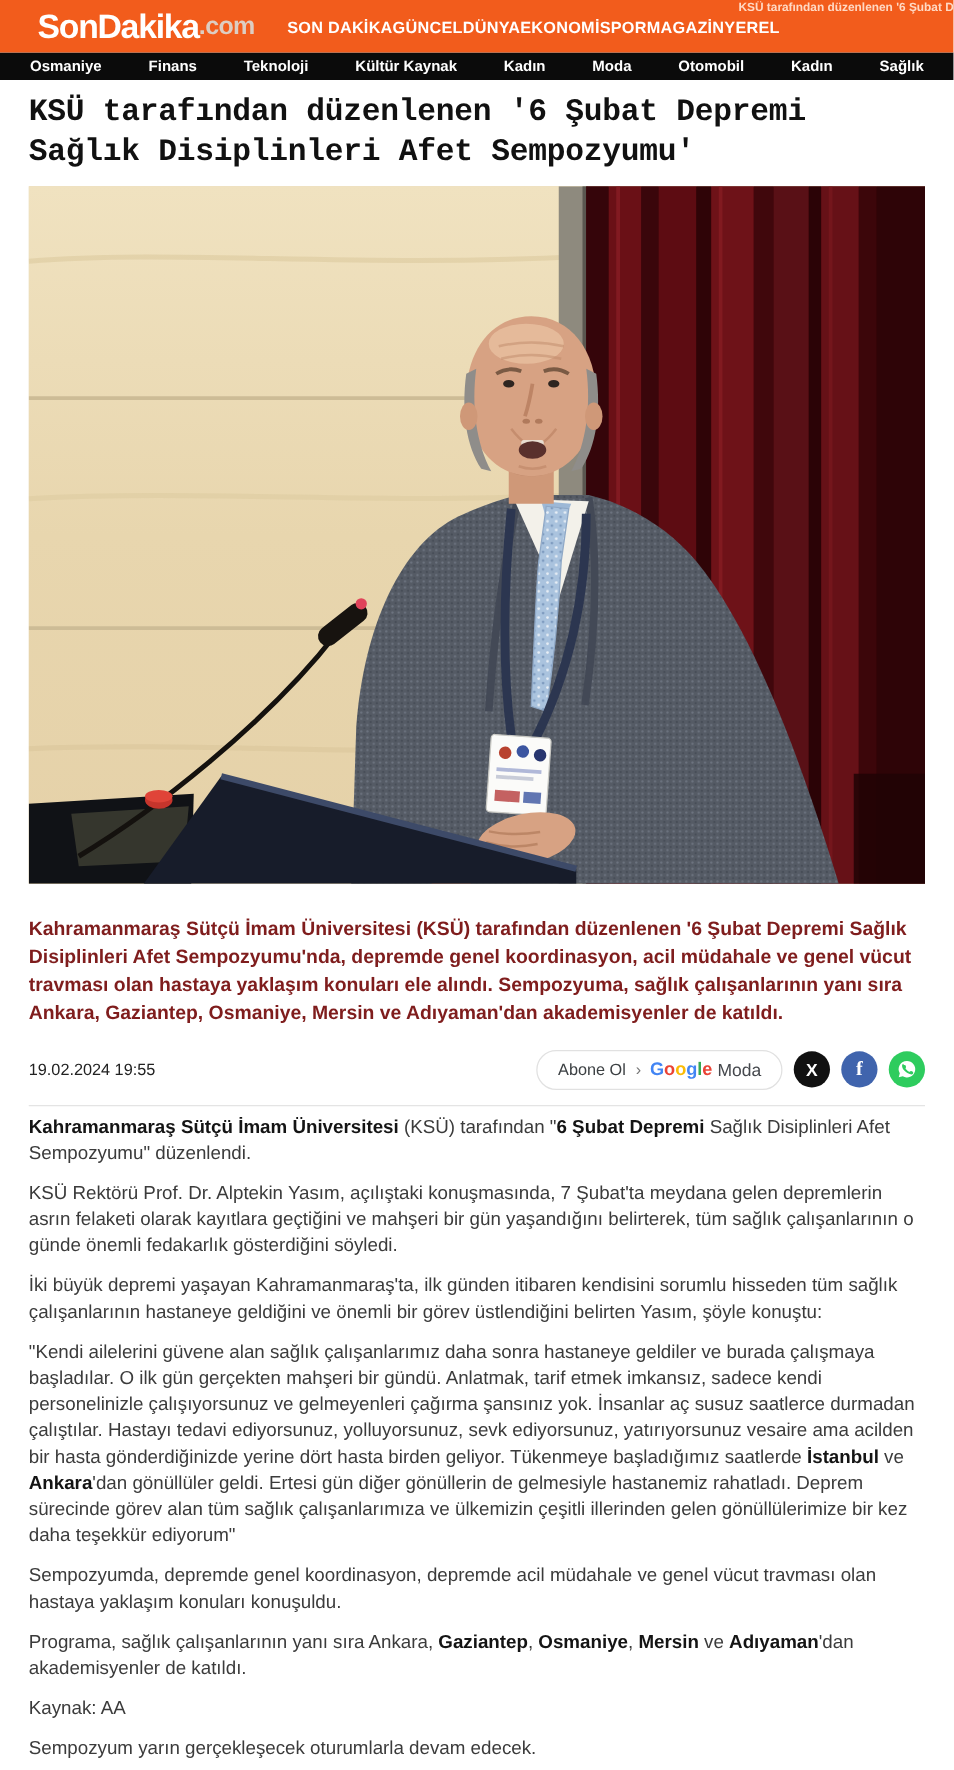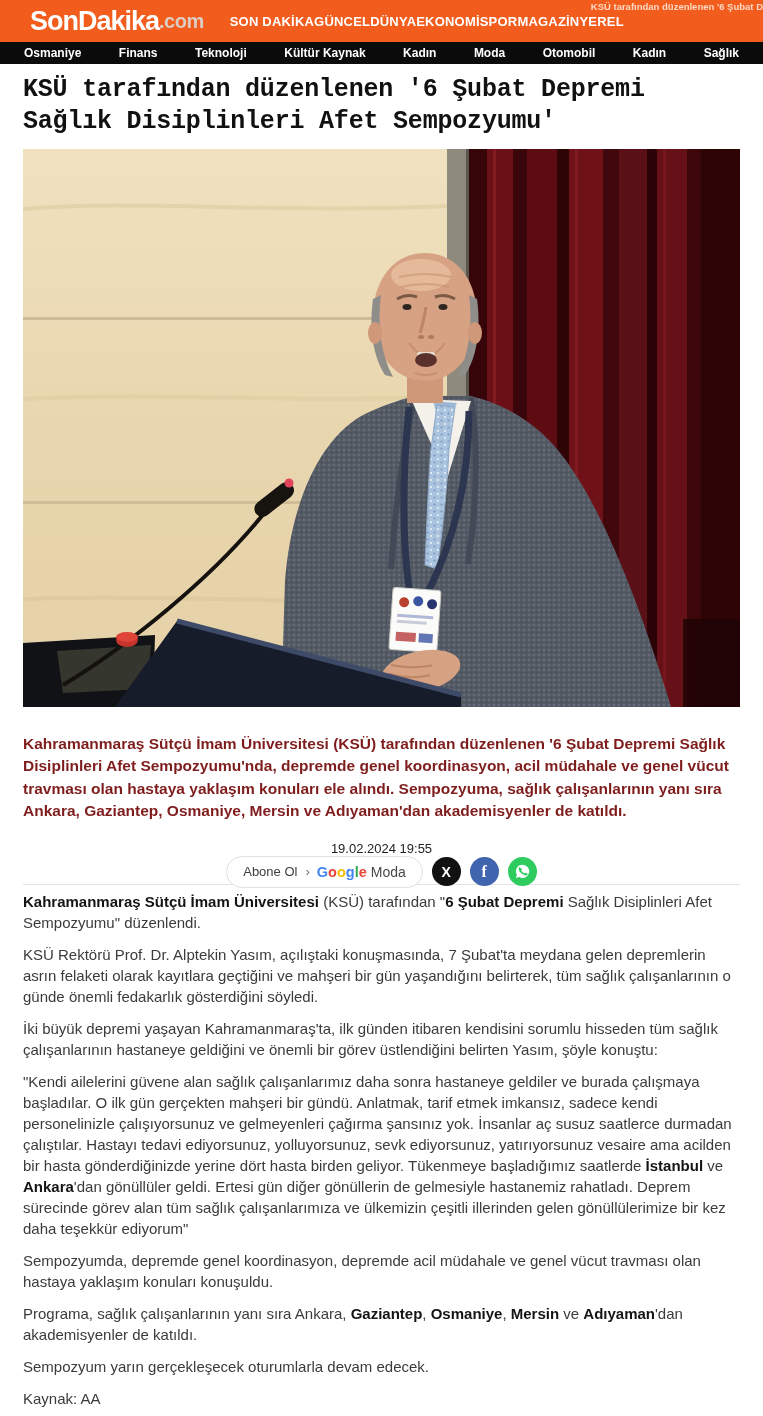--- a/index.html
+++ b/index.html
@@ -22,21 +22,21 @@
   .sub-nav { background:#0b0b0b; height:22px; display:flex; align-items:center; justify-content:space-between; padding:0 24px; }
   .sub-nav a { color:#fff; font-size:12px; font-weight:bold; text-decoration:none; cursor:pointer; }
 
   
   h1 { margin:10px 23px 12px; font-size:25px; line-height:1.26; color:#111; letter-spacing:-0.2px;font-family:Liberation Mono, monospace; }
   .photo { margin:0 23px; width:717px; height:558px; display:block; background:#e8d6ae; }
   .photo svg { display:block; }
 
   .summary { margin:26px 23px 1px; font-size:15.5px; font-weight:bold; line-height:1.45; color:#7f1d1d; }
 
-  .meta-row { margin:18px 23px 0; display:flex; justify-content:space-between; align-items:center; height:30px;flex-direction:column; }
+  .meta-row { margin:18px 23px 0; display:flex; justify-content:space-between; align-items:center; height:30px; }
   .date { font-size:13px; color:#222; }
   .meta-right { display:flex; align-items:center; }
   .gnews { display:inline-flex; align-items:flex-start; background:#fff; border:1px solid #e1e1e1; border-radius:17px;
            padding:7px 16px; font-size:13px; color:#3c4043; cursor:pointer; font-family:"Liberation Sans", sans-serif; }
   .gnews .chev { color:#777; margin:0 7px 0 8px; font-size:13px; }
   .gnews .g-letter { font-size:14.5px; font-weight:bold; letter-spacing:0; }
   .gnews-suffix { margin-left:4px; font-size:14px; color:#45484d; }
   .soc { width:29px; height:29px; border-radius:50%; display:flex; align-items:center; justify-content:center;
          color:#fff; margin-left:9px; cursor:pointer; text-decoration:none; }
   .soc.x  { background:#111111; font-weight:bold; font-size:14px; }
@@ -226,17 +226,17 @@
 
     <hr class="divider">
 
     <div class="body-text" id="article-body">
         <p><b>Kahramanmaraş Sütçü İmam Üniversitesi</b> (KSÜ) tarafından "<b>6 Şubat Depremi</b> Sağlık Disiplinleri Afet Sempozyumu" düzenlendi.</p>
         <p>KSÜ Rektörü Prof. Dr. Alptekin Yasım, açılıştaki konuşmasında, 7 Şubat'ta meydana gelen depremlerin asrın felaketi olarak kayıtlara geçtiğini ve mahşeri bir gün yaşandığını belirterek, tüm sağlık çalışanlarının o günde önemli fedakarlık gösterdiğini söyledi.</p>
         <p>İki büyük depremi yaşayan Kahramanmaraş'ta, ilk günden itibaren kendisini sorumlu hisseden tüm sağlık çalışanlarının hastaneye geldiğini ve önemli bir görev üstlendiğini belirten Yasım, şöyle konuştu:</p>
         <p>"Kendi ailelerini güvene alan sağlık çalışanlarımız daha sonra hastaneye geldiler ve burada çalışmaya başladılar. O ilk gün gerçekten mahşeri bir gündü. Anlatmak, tarif etmek imkansız, sadece kendi personelinizle çalışıyorsunuz ve gelmeyenleri çağırma şansınız yok. İnsanlar aç susuz saatlerce durmadan çalıştılar. Hastayı tedavi ediyorsunuz, yolluyorsunuz, sevk ediyorsunuz, yatırıyorsunuz vesaire ama acilden bir hasta gönderdiğinizde yerine dört hasta birden geliyor. Tükenmeye başladığımız saatlerde <b>İstanbul</b> ve <b>Ankara</b>'dan gönüllüler geldi. Ertesi gün diğer gönüllerin de gelmesiyle hastanemiz rahatladı. Deprem sürecinde görev alan tüm sağlık çalışanlarımıza ve ülkemizin çeşitli illerinden gelen gönüllülerimize bir kez daha teşekkür ediyorum"</p>
         <p>Sempozyumda, depremde genel koordinasyon, depremde acil müdahale ve genel vücut travması olan hastaya yaklaşım konuları konuşuldu.</p>
         <p>Programa, sağlık çalışanlarının yanı sıra Ankara, <b>Gaziantep</b>, <b>Osmaniye</b>, <b>Mersin</b> ve <b>Adıyaman</b>'dan akademisyenler de katıldı.</p>
+        <p>Kaynak: AA</p>
         <p>Sempozyum yarın gerçekleşecek oturumlarla devam edecek.</p>
-        <p>Kaynak: AA</p>
       </div>
   </main>
 </div>
 
 </body></html>

